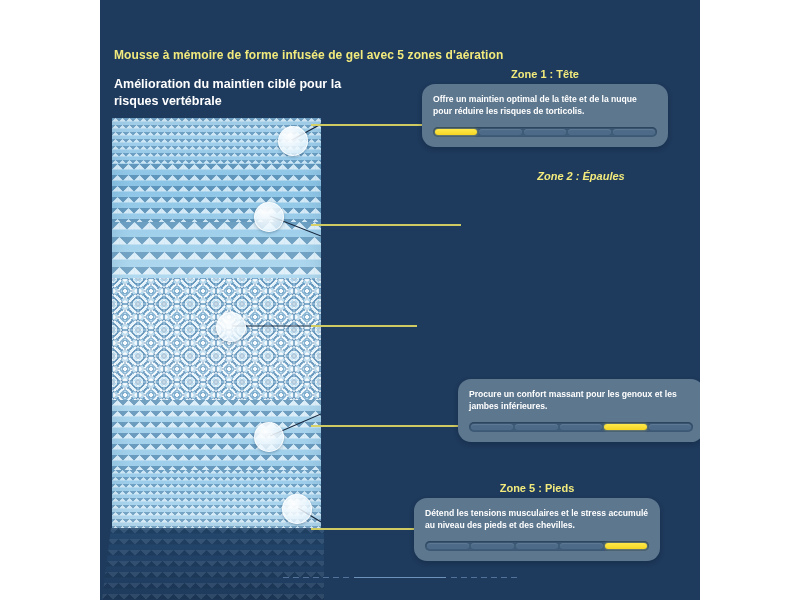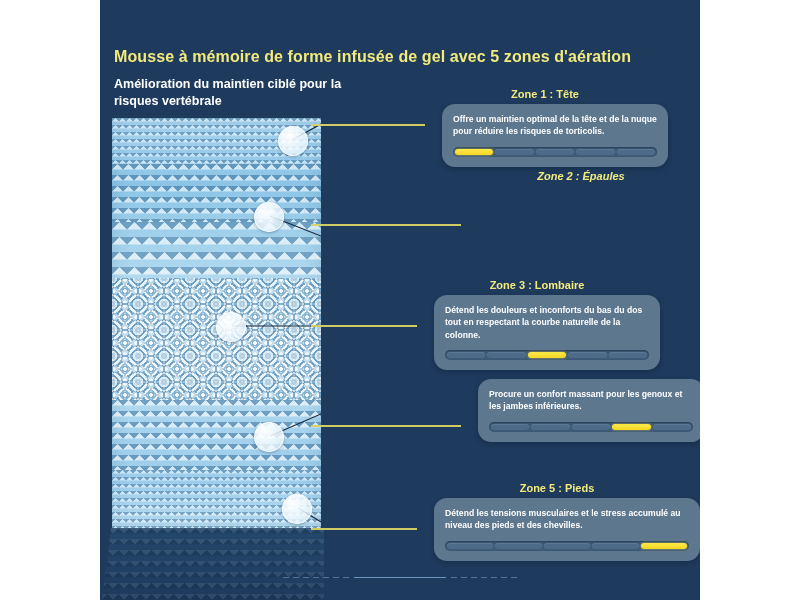--- a/index.html
+++ b/index.html
@@ -31,21 +31,21 @@
     background: #1e3a5c;
     overflow: hidden;
   }
 
   
   .headline {
     position: absolute;
     left: 14px;
     top: 48px;
     width: 560px;
-    font-size: 16px;
+    font-size: 12px;
     font-weight: bold;
     letter-spacing: 0.1px;
     color: #f2ea7c;
     white-space: nowrap;
   }
 
   .subtitle {
     position: absolute;
     left: 14px;
     top: 76px;
@@ -204,21 +204,20 @@
     font-weight: bold;
     margin-bottom: 4px;
     white-space: nowrap;
   }
 
   .zone-card {
     background: #5d778f;
     border-radius: 13px;
     padding: 9px 11px 10px 11px;
     box-shadow: 0 2px 5px rgba(8,24,44,0.30);
-    margin-left: 20px;
   }
 
   .zone-desc {
     color: #ffffff;
     font-size: 8.6px;
     line-height: 1.45;
     font-weight: bold;
     margin-bottom: 9px;
   }
 
@@ -309,66 +308,53 @@
         <div class="ripple"></div>
       </div>
     </div>
 
     <div class="connector" style="left:211px; top:124px; width:114px;"></div>
     <div class="connector" style="left:211px; top:224px; width:150px;"></div>
     <div class="connector" style="left:211px; top:325px; width:106px;"></div>
     <div class="connector" style="left:211px; top:425px; width:150px;"></div>
     <div class="connector" style="left:211px; top:528px; width:106px;"></div>
 
-    <div class="zone" style="left:322px; top:88px; width:246px;">
+    <div class="zone" style="left:322px; top:68px; width:246px;">
       <div class="zone-title">Zone 1 : Tête</div>
       <div class="zone-card">
         <div class="zone-desc">Offre un maintien optimal de la tête et de la nuque pour réduire les risques de torticolis.</div>
         <div class="bar">
           <div class="seg on"></div>
           <div class="seg"></div>
           <div class="seg"></div>
           <div class="seg"></div>
           <div class="seg"></div>
         </div>
       </div>
     </div>
 
     <div class="zone" style="left:358px; top:170px; width:246px;font-style:italic;">
       <div class="zone-title">Zone 2 : Épaules</div>
     </div>
 
-    <div class="zone" style="left:314px; top:279px; width:246px;">
-      <div class="zone-title">Zone 3 : Lombaire</div>
-      <div class="zone-card">
-        <div class="zone-desc">Détend les douleurs et inconforts du bas du dos tout en respectant la courbe naturelle de la colonne.</div>
-        <div class="bar">
-          <div class="seg"></div>
-          <div class="seg"></div>
-          <div class="seg on"></div>
-          <div class="seg"></div>
-          <div class="seg"></div>
-        </div>
-      </div>
-    </div>
 
     <div class="zone" style="left:358px; top:379px; width:246px;">
       <div class="zone-card">
         <div class="zone-desc">Procure un confort massant pour les genoux et les jambes inférieures.</div>
         <div class="bar">
           <div class="seg"></div>
           <div class="seg"></div>
           <div class="seg"></div>
           <div class="seg on"></div>
           <div class="seg"></div>
         </div>
       </div>
     </div>
 
-    <div class="zone" style="left:314px; top:482px; width:286px;">
+    <div class="zone" style="left:314px; top:482px; width:246px;">
       <div class="zone-title">Zone 5 : Pieds</div>
       <div class="zone-card">
         <div class="zone-desc">Détend les tensions musculaires et le stress accumulé au niveau des pieds et des chevilles.</div>
         <div class="bar">
           <div class="seg"></div>
           <div class="seg"></div>
           <div class="seg"></div>
           <div class="seg"></div>
           <div class="seg on"></div>
         </div>

